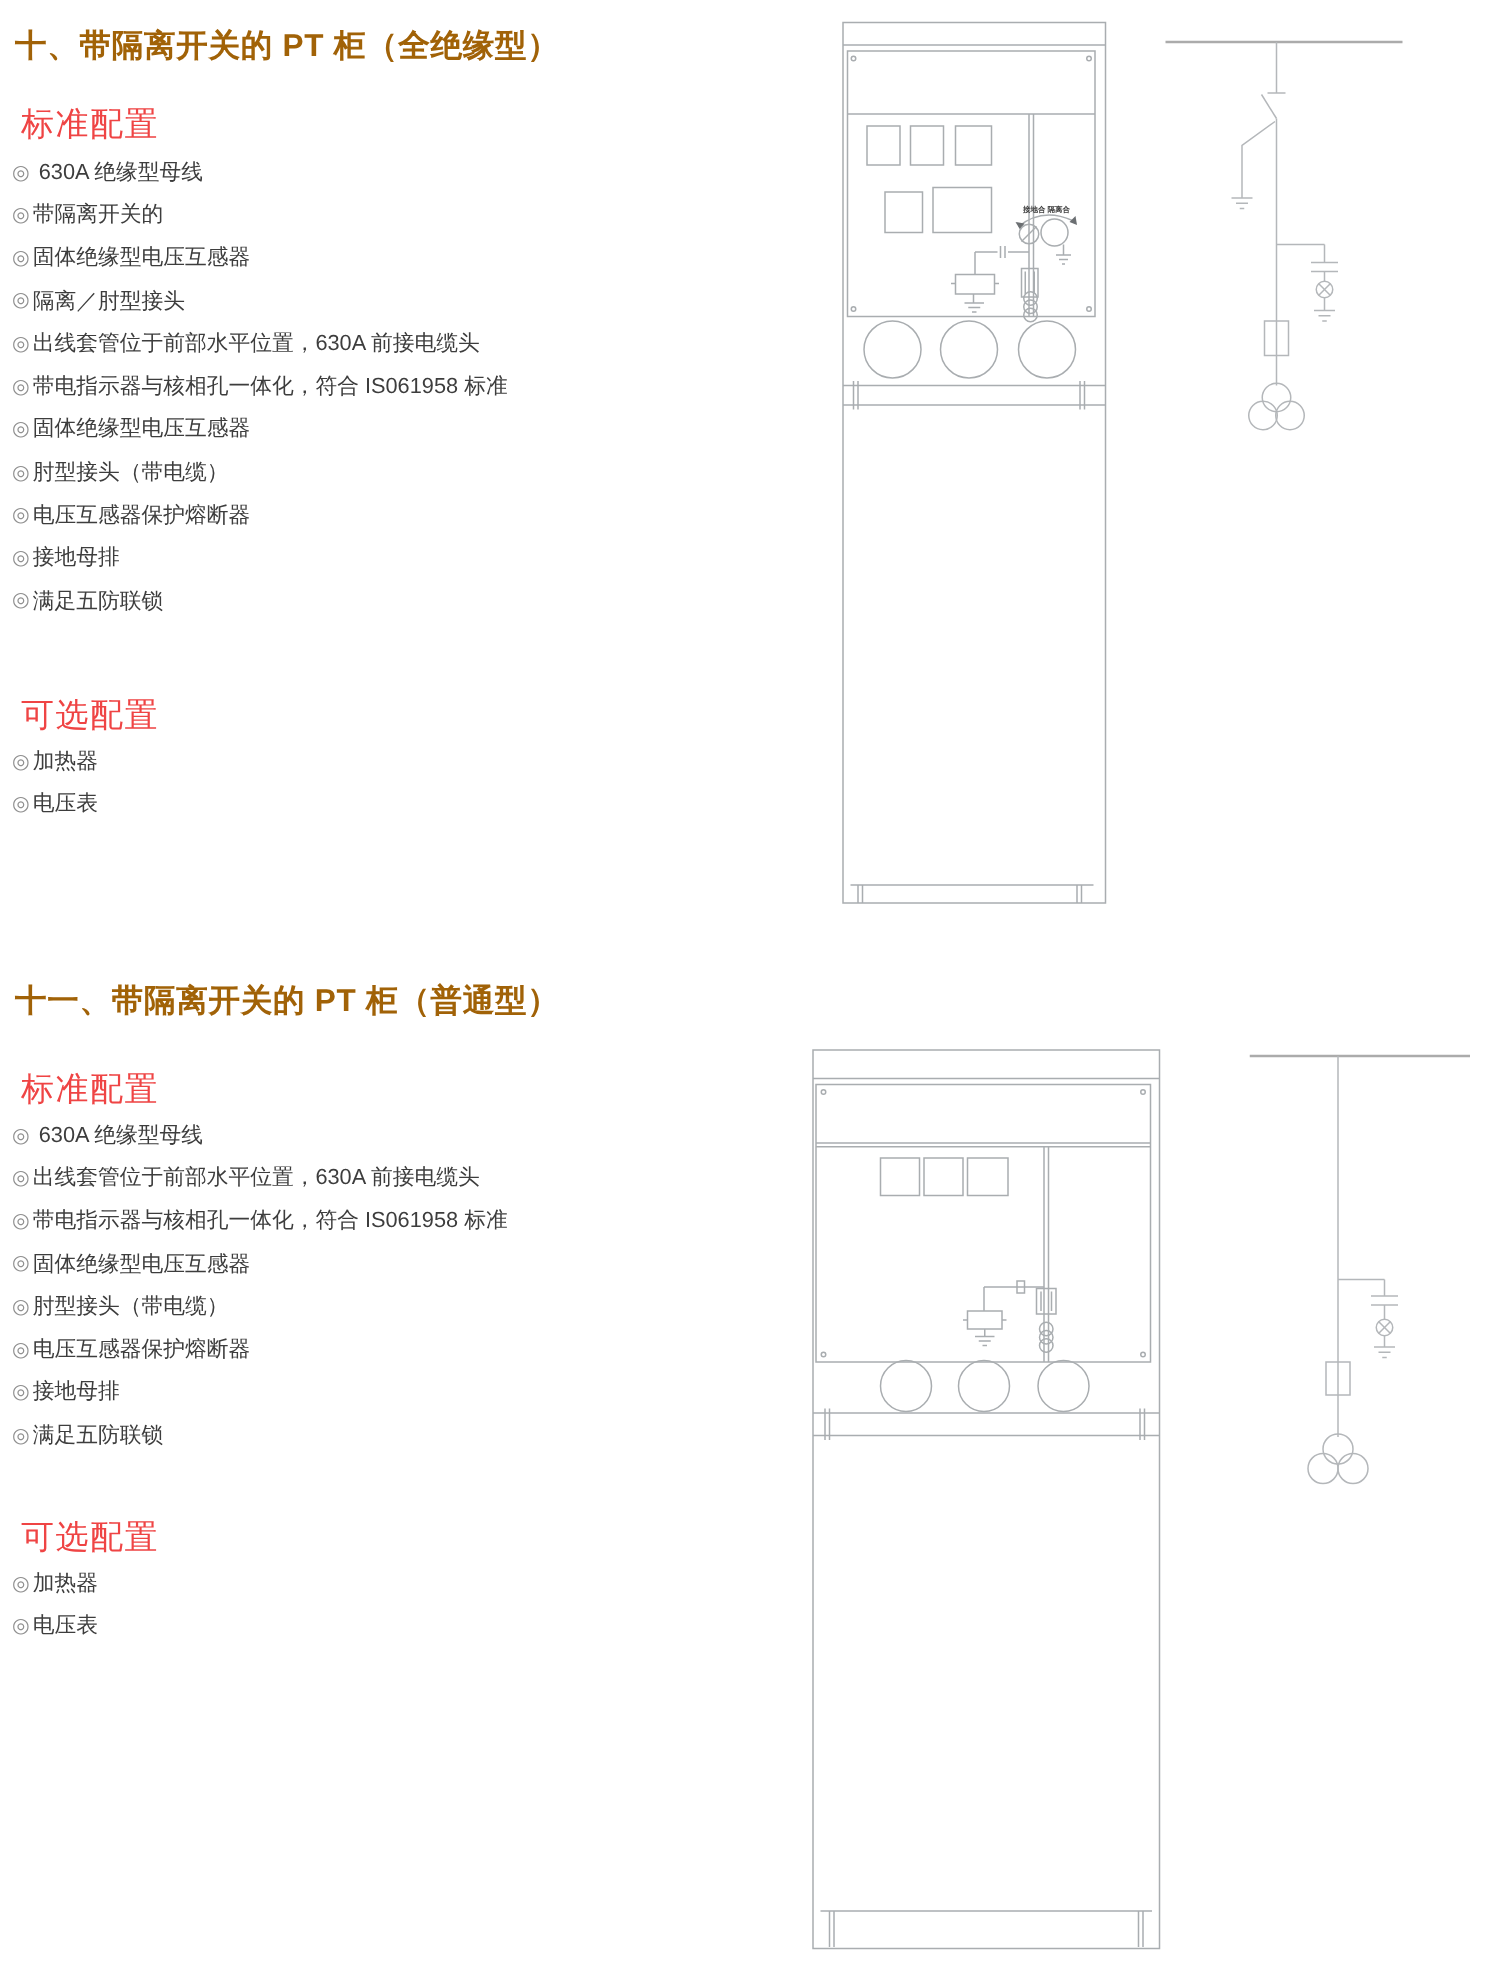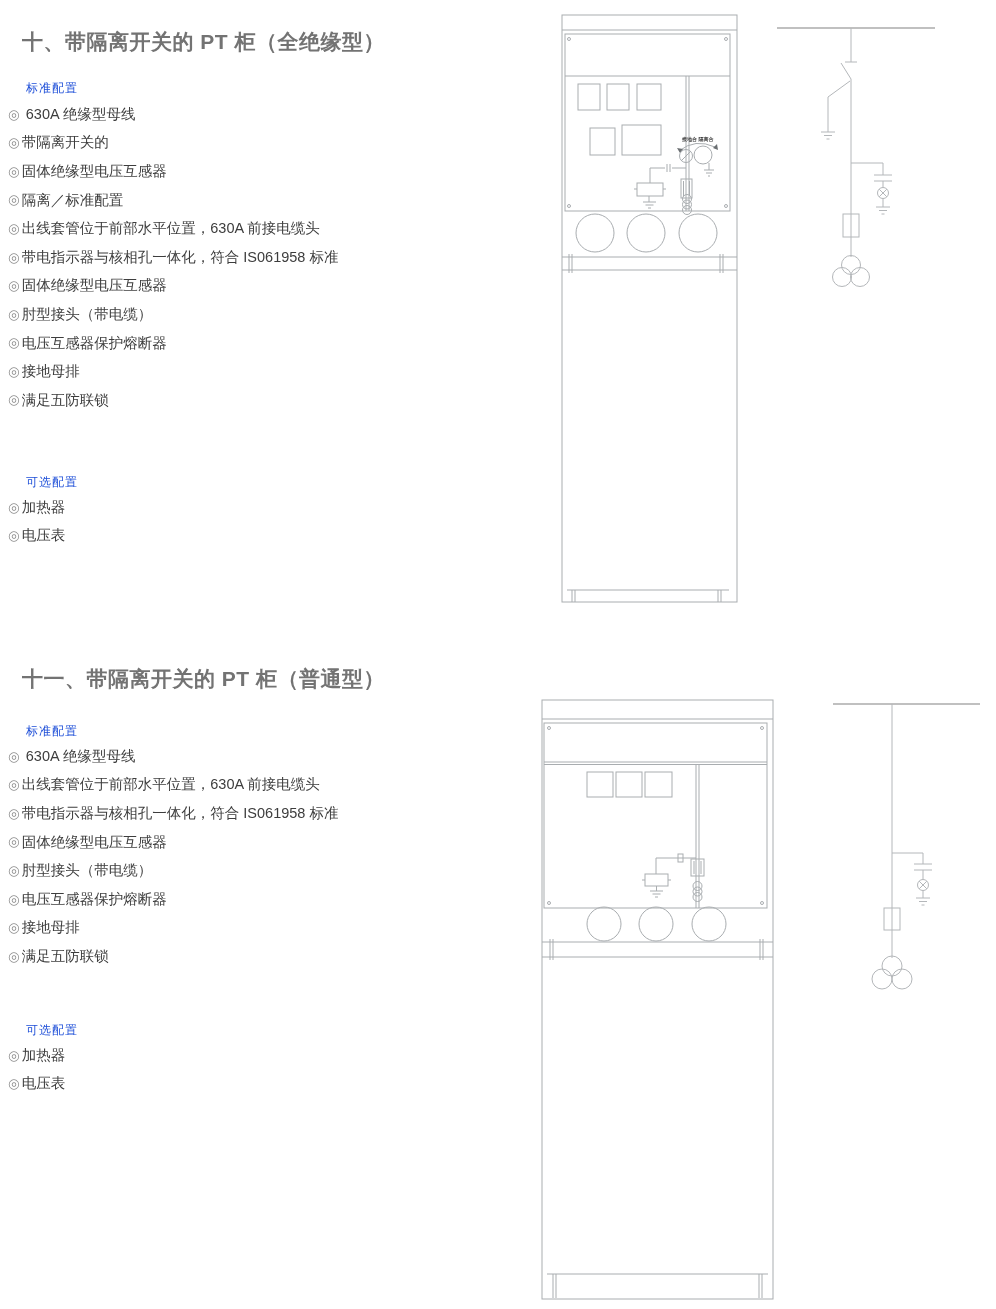--- a/index.html
+++ b/index.html
@@ -2,25 +2,25 @@
 <html><head>
 <meta charset="utf-8">
 <style>
   html,body{margin:0;padding:0;background:#fff;}
   .page{
     position:relative;width:996px;height:1309px;background:#ffffff;overflow:hidden;
     font-family:"Liberation Sans","DejaVu Sans",sans-serif;
   }
   .abs{position:absolute;}
   .sec-title{
-    font-size:21px;font-weight:700;color:#737373;letter-spacing:0.5px;
-    margin:12px;white-space:nowrap;text-align:center;
+    font-size:21px;font-weight:700;color:#a16207;letter-spacing:0.5px;
+    margin:0;white-space:nowrap;text-align:center;
   }
   .sub-heading{
-    font-size:12px;font-weight:400;color:#1d4ed8;letter-spacing:1px;margin:16px;
+    font-size:22px;font-weight:400;color:#ef4444;letter-spacing:1px;margin:4px;
   }
   ul.cfg-list{list-style:none;margin:0;padding:0;}
   ul.cfg-list li{
     height:28.6px;display:flex;align-items:center;
     font-size:14.5px;color:#3D3D3D;white-space:nowrap;
   }
   ul.cfg-list .bullet{
     color:#909090;font-size:13.5px;margin-right:2px;line-height:1;
   }
   svg{display:block;}
@@ -46,21 +46,21 @@
     <li>
         <span class="bullet">◎</span>
         <span>带隔离开关的</span>
       </li>
     <li>
         <span class="bullet">◎</span>
         <span>固体绝缘型电压互感器</span>
       </li>
     <li>
         <span class="bullet">◎</span>
-        <span>隔离／标准配置</span>
+        <span>隔离／肘型接头</span>
       </li>
     <li>
         <span class="bullet">◎</span>
         <span>出线套管位于前部水平位置，630A 前接电缆头</span>
       </li>
     <li>
         <span class="bullet">◎</span>
         <span>带电指示器与核相孔一体化，符合 IS061958 标准</span>
       </li>
     <li>

